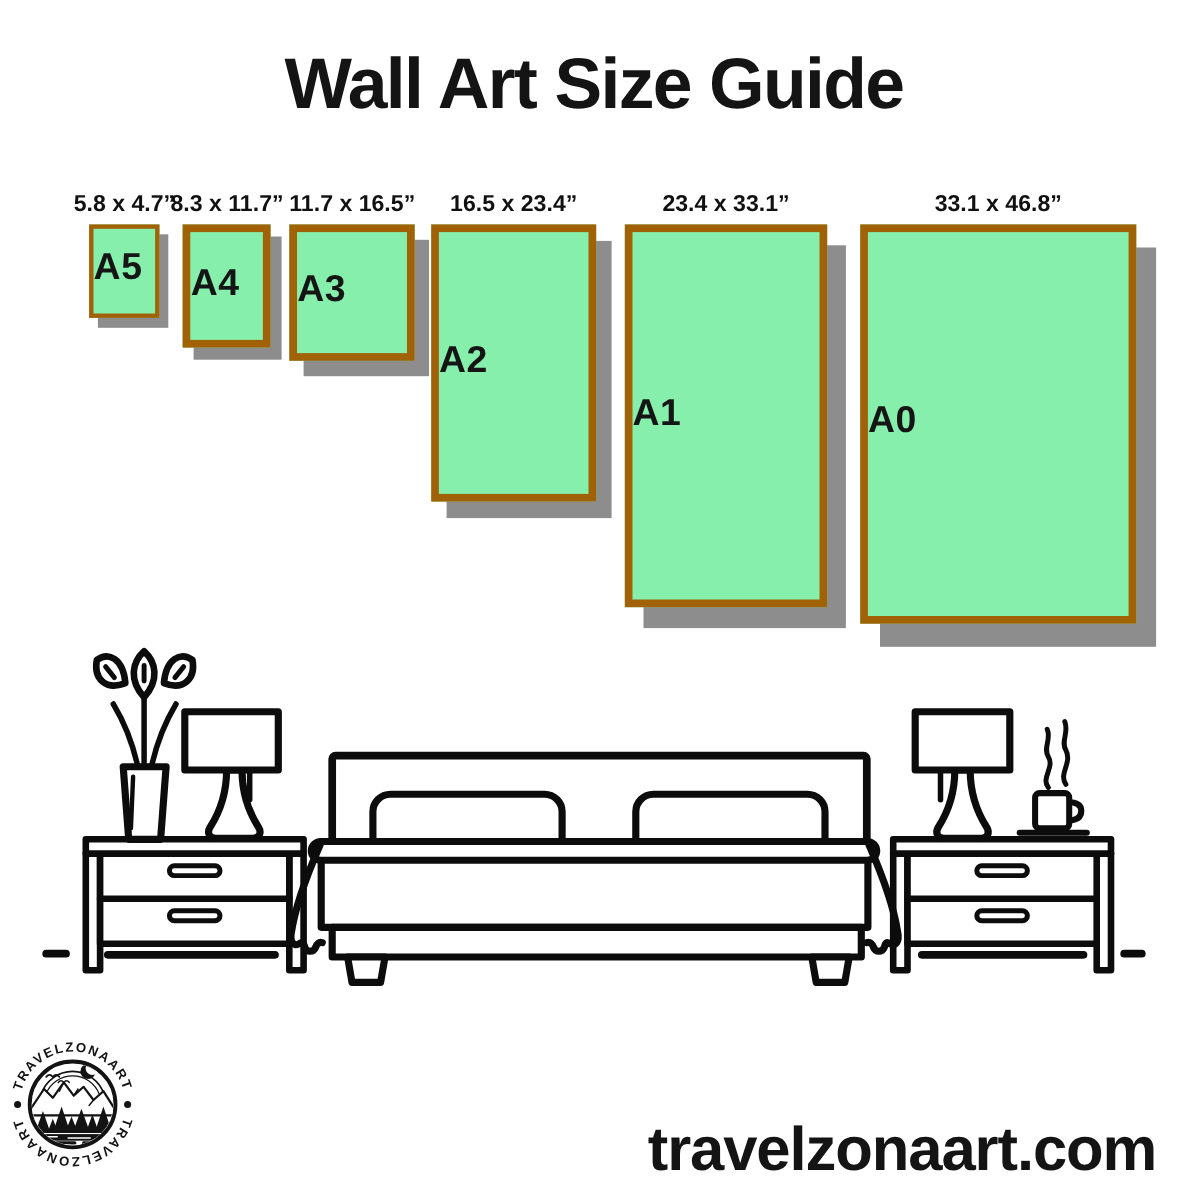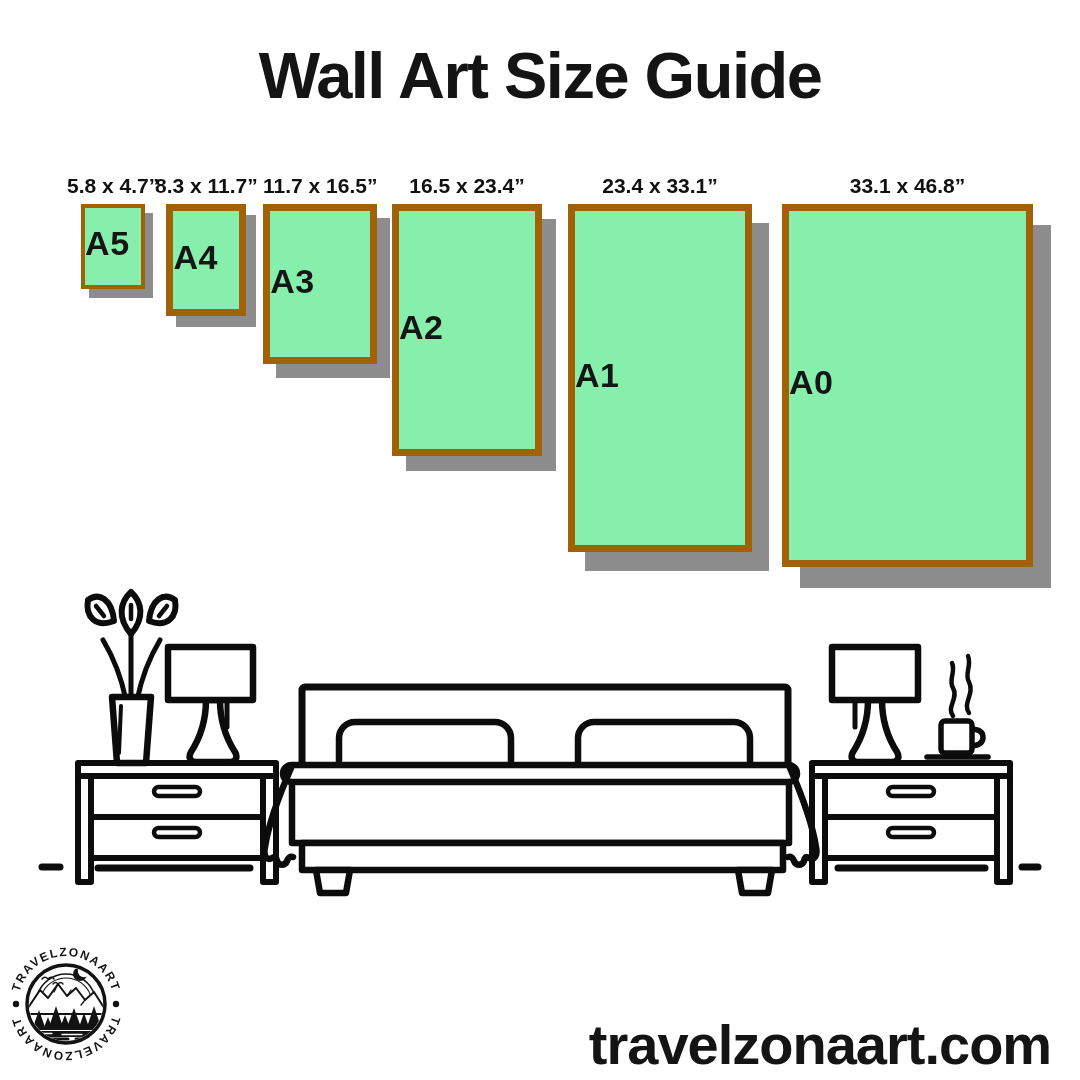--- a/index.html
+++ b/index.html
@@ -18,21 +18,21 @@
     height:28px;margin-bottom:6px;display:flex;align-items:flex-end;justify-content:center;
     font-size:21px;font-weight:700;white-space:nowrap;color:#111;
   }
   .paper{
     box-sizing:border-box;background:#86efac;border:7px solid #a16207;
     display:flex;align-items:center;justify-content:flex-start;
   }
   .letter{font-size:34px;font-weight:700;color:#151515;transform:translateY(-3px);letter-spacing:.5px;}
   .f-a5{left:67px}.f-a5 .paper{width:64px;height:85px;box-shadow:8px 9px 0 var(--shadow);border-width:4px}
   .f-a4{left:155px}.f-a4 .paper{width:80px;height:112px;box-shadow:10px 11px 0 var(--shadow)}
-  .f-a3{left:263px}.f-a3 .paper{width:114px;height:160px;box-shadow:13px 14px 0 var(--shadow)}
+  .f-a3{left:263px}.f-a3 .paper{width:114px;height:124px;box-shadow:13px 14px 0 var(--shadow)}
   .f-a2{left:392px}.f-a2 .paper{width:150px;height:252px;box-shadow:14px 15px 0 var(--shadow)}
   .f-a1{left:568px}.f-a1 .paper{width:184px;height:348px;box-shadow:17px 19px 0 var(--shadow)}
   .f-a0{left:782px}.f-a0 .paper{width:251px;height:363px;box-shadow:18px 21px 0 var(--shadow)}
   
   .scene{position:absolute;left:0;top:0;width:1080px;height:1080px;pointer-events:none;}
   .scene *{vector-effect:none;}
   
   .website{
     position:absolute;left:560px;top:1012px;width:520px;text-align:center;
     font-size:56px;font-weight:700;letter-spacing:-1px;color:#141414;

